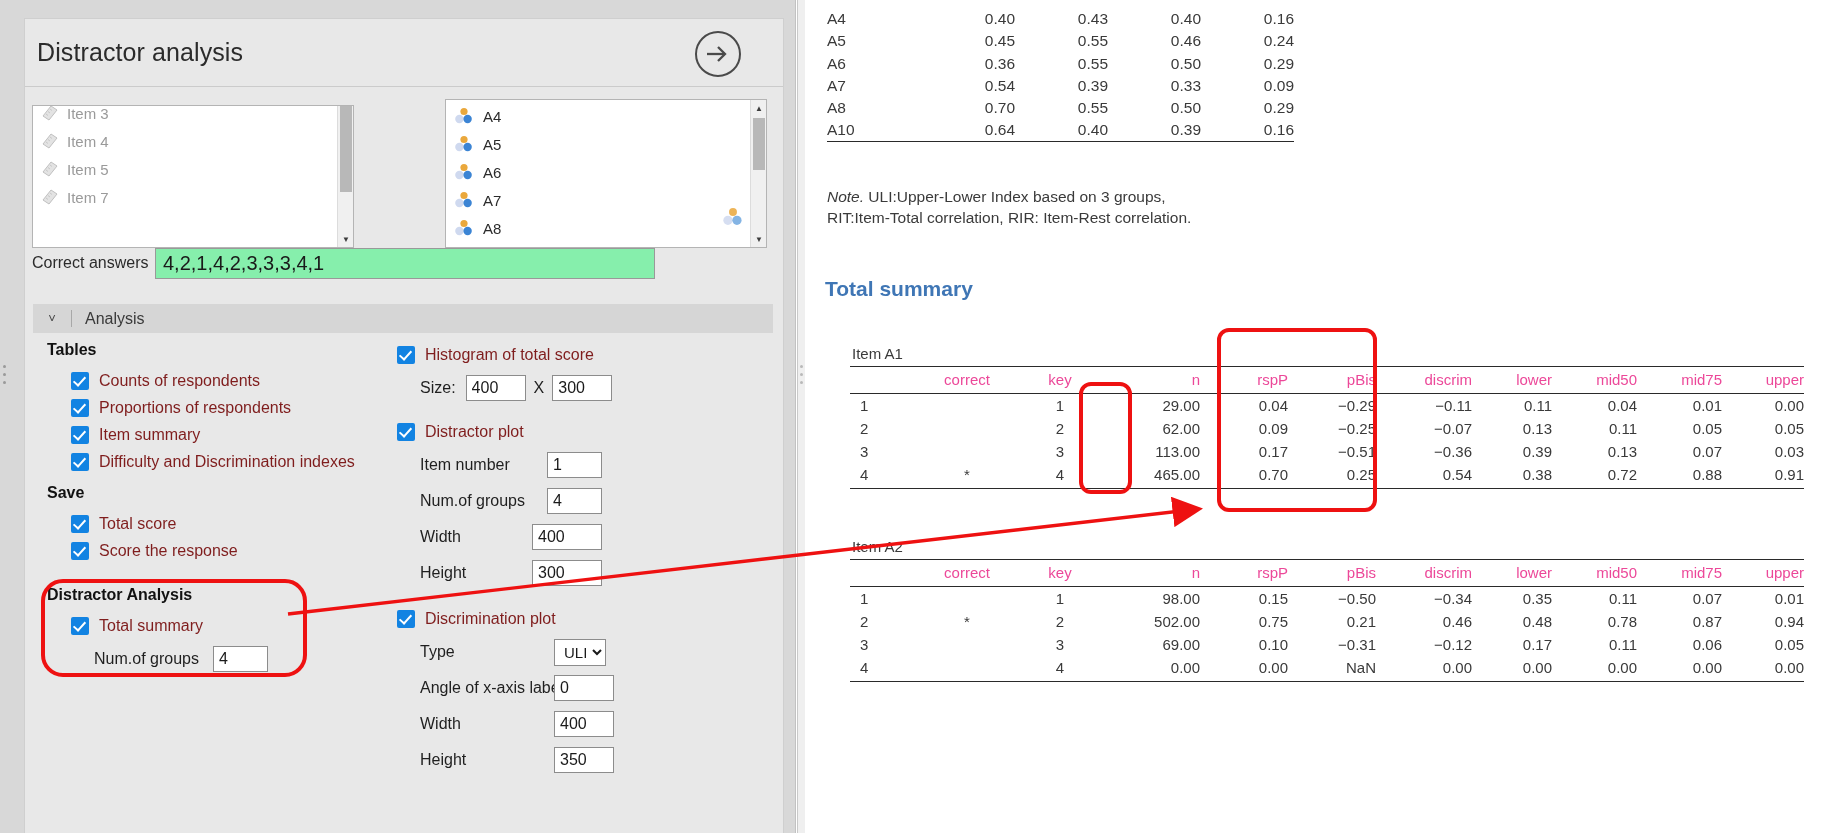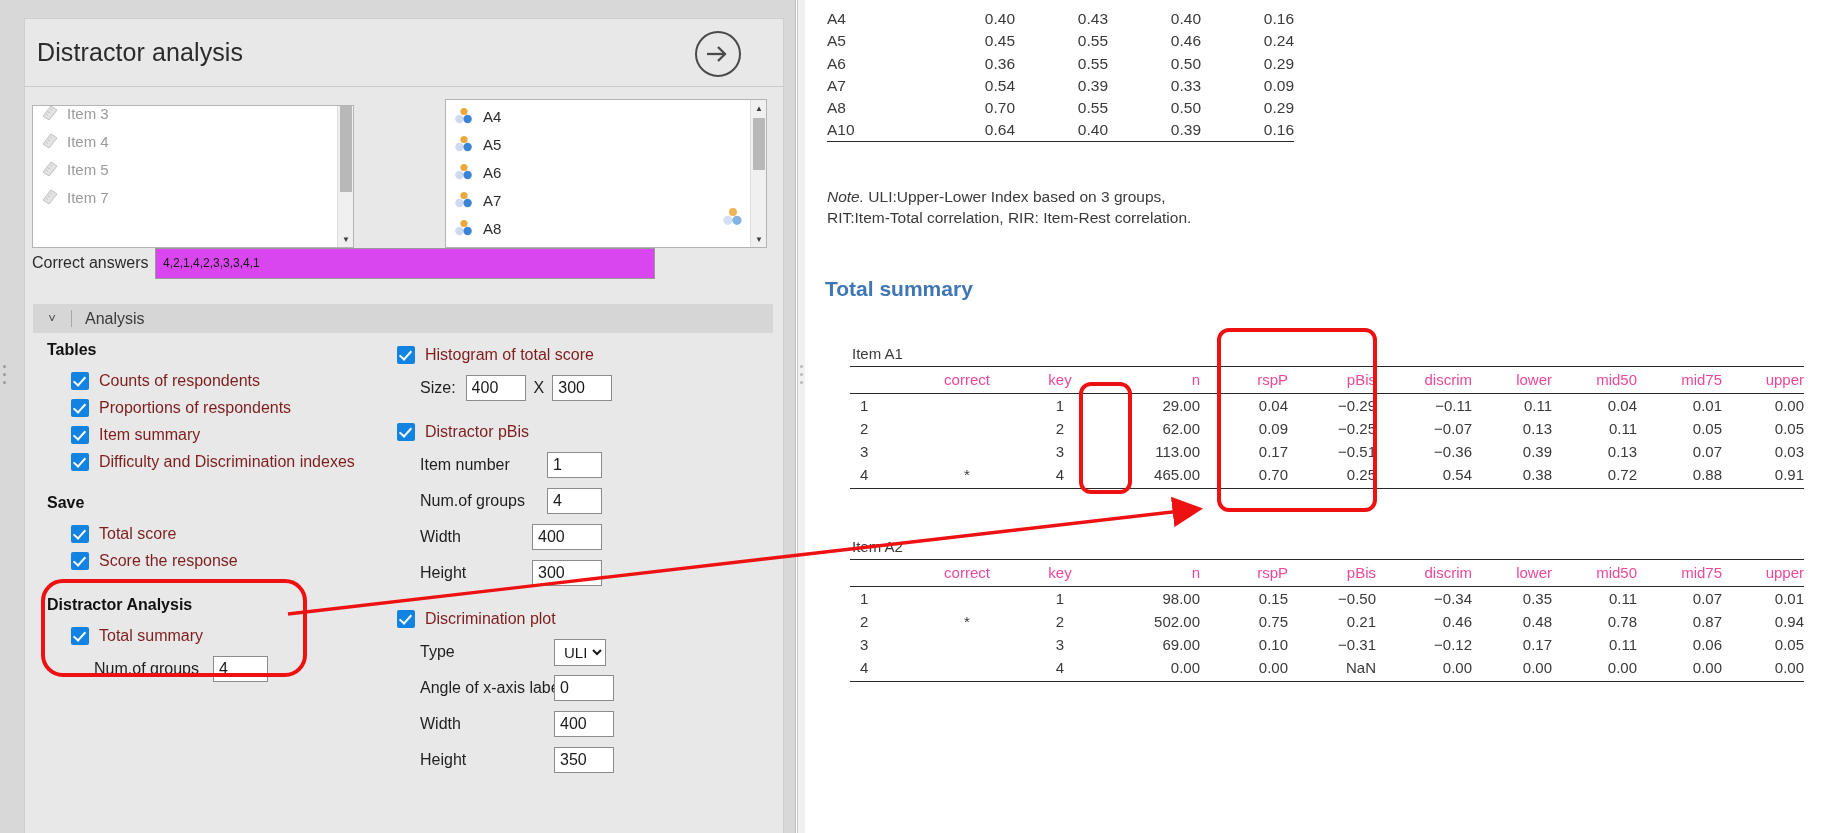--- a/index.html
+++ b/index.html
@@ -133,23 +133,23 @@
     display: flex; align-items: center;
   }
   .answers-label {
     font-size: 16px;
     color: #2b2b2b;
     width: 123px;
   }
   .answers-input {
     width: 500px; height: 31px;
     border: 1px solid #999999;
-    background: #d946ef;
+    background: #86efac;
     font-family: "Liberation Sans", sans-serif;
-    font-size: 12px;
+    font-size: 20px;
     color: #1a1a1a;
     padding: 0 7px;
     outline: none;
   }
 
   
   .collapse-bar {
     position: absolute;
     left: 8px; top: 285px;
     width: 740px; height: 29px;
@@ -595,21 +595,21 @@
           </div>
           <div class="cb-row">
             <span class="cbox"></span>
             <span class="cb-label">Item summary</span>
           </div>
           <div class="cb-row">
             <span class="cbox"></span>
             <span class="cb-label">Difficulty and Discrimination indexes</span>
           </div>
 
-          <div class="group-title" style="margin-top:19px;">Save</div>
+          <div class="group-title" style="margin-top:9px;">Save</div>
 
           <div class="cb-row">
             <span class="cbox"></span>
             <span class="cb-label">Total score</span>
           </div>
           <div class="cb-row">
             <span class="cbox"></span>
             <span class="cb-label">Score the response</span>
           </div>
 
@@ -634,21 +634,21 @@
           </div>
           <div class="field-row">
             <span class="field-label">Size:</span>
             <input class="num-input" style="width: 60px; margin-left: 10px;" value="400">
             <span class="field-label" style="margin:0 8px;">X</span>
             <input class="num-input" style="width: 60px;" value="300">
           </div>
 
           <div class="cb-row" style="margin-top:14px;">
             <span class="cbox"></span>
-            <span class="cb-label">Distractor pBis</span>
+            <span class="cb-label">Distractor plot</span>
           </div>
           <div class="field-row">
             <span class="field-label" style="width:127px;">Item number</span>
             <input class="num-input" style="width: 55px;" value="1">
           </div>
           <div class="field-row">
             <span class="field-label" style="width:127px;">Num.of groups</span>
             <input class="num-input" style="width: 55px;" value="4">
           </div>
           <div class="field-row">

